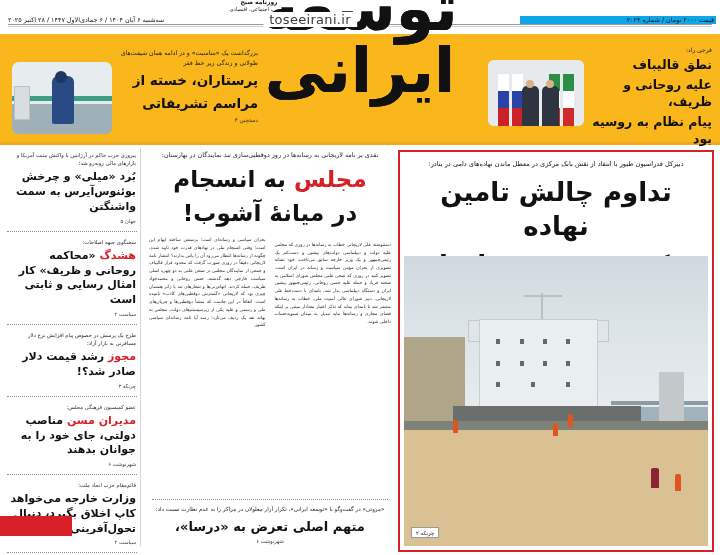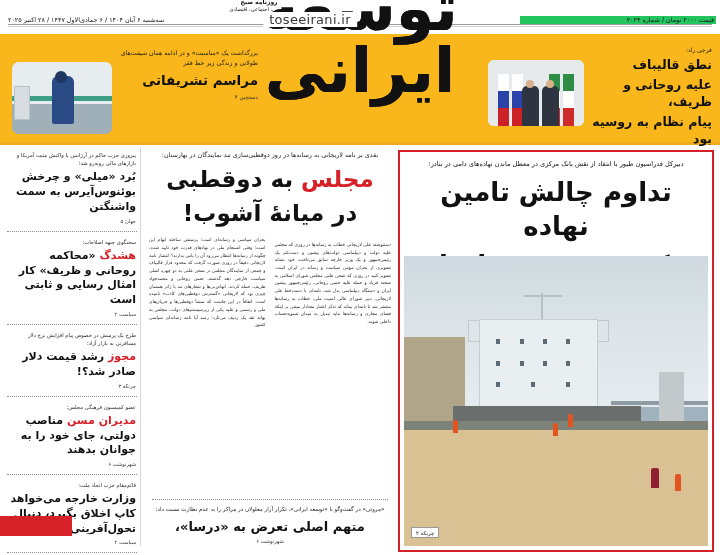--- a/index.html
+++ b/index.html
@@ -17,21 +17,21 @@
   .topbar .rule{position:absolute;top:24px;left:8px;width:704px;height:1px;background:#9a9a9a;}
   .topbar .rule2{position:absolute;top:26px;left:8px;width:704px;height:1px;background:#cfcfcf;}
   .date-left{
     position:absolute;top:16px;left:6px;width:250px;
     font-size:6.4px;color:#111;text-align:left;direction:rtl;
     letter-spacing:.1px;background:#fff;padding-left:2px;padding-right:4px;
   }
   .price-right{
     position:absolute;top:16px;right:4px;width:190px;
     font-size:6.4px;color:#111;text-align:right;direction:rtl;
-    background:#22c55e;padding-right:2px;padding-left:4px;
+    background:#0ea5e9;padding-right:2px;padding-left:4px;
   }
   .site-url{
     position:absolute;top:12px;left:50%;transform:translateX(-50%) translateX(-50px);
     font-size:13px;color:#3a3a3a;letter-spacing:.3px;
     font-family:"DejaVu Sans","Liberation Sans",sans-serif;
     background:#fff;padding:0 6px;direction:ltr;z-index:6;
   }
 
   
   .banner{
@@ -217,20 +217,21 @@
         <div class="wallA"></div>
           <div class="wallB"></div>
           <div class="rail"></div>
         <div class="cab"></div>
           <div class="body"></div>
           <div class="hd"></div>
       </div>
     </div>
     <div class="tx">
       <div class="kicker">بزرگداشت یک «مناسبت» و در ادامه همان شیفت‌های طولانی و زندگی زیر خط فقر</div>
+      <div class="head">پرستاران، خسته از</div>
       <div class="head">مراسم تشریفاتی</div>
       <div class="sec">دستچین ۴</div>
     </div>
   </div>
 
   <div class="teaser-right">
     <div class="photo">
       <div class="flagscene">
         <div class="fl ru" style="left:10px;"></div>
         <div class="fl ru" style="left:24px;"></div>
@@ -290,21 +291,21 @@
       </div>
       <div class="dotrule"></div>
 
       <div class="sb-redbox"></div>
     </div>
 
     <div class="vrule"></div>
 
     <div class="center">
       <div class="c-kicker">نقدی بر نامه لاریجانی به رسانه‌ها در روز دوقطبی‌سازی تند نمایندگان در بهارستان:</div>
-      <div class="c-head"><span class="hl">مجلس</span> <span>به دوقطبی</span></div>
+      <div class="c-head"><span class="hl">مجلس</span> <span>به انسجام</span></div>
       <div class="c-head">در میانهٔ آشوب!</div>
       <div class="c-body">
         <p>دستنوشته علی لاریجانی خطاب به رسانه‌ها در روزی که مجلس علیه دولت و دیپلماسی دولت‌های پیشین و دست‌کم یک رئیس‌جمهور و یک وزیر خارجه سابق می‌تاخت، خود نشانه تصویری از بحران مؤمن سیاست و رسانه در ایران است. تصویر کنید در روزی که صحن علنی مجلس شورای اسلامی به صحنه فریاد و حمله علیه حسن روحانی، رئیس‌جمهور پیشین ایران و دستگاه دیپلماسی بدل شد، نامه‌ای با دست‌خط علی لاریجانی، دبیر شورای عالی امنیت ملی، خطاب به رسانه‌ها منتشر شد تا نامه‌ای بماند که تذکر اعتبار معنادار میتنی بر اینکه فضای مجازی و رسانه‌ها نباید تبدیل به میدان تسویه‌حساب داخلی شوند.</p>
         <p>بحران سیاسی و رسانه‌ای است؛ پرستش ساخته ابهام این است؛ وقتی انسجام ملی در نهادهای قدرت خود تایید شده، چگونه از رسانه‌ها انتظار می‌رود آن را پاس بدارند؟ انتشار نامه لاریجانی دقیقاً در روزی صورت گرفت که محدود فرار قالیباف و جمعی از نمایندگان مجلس در صحن علنی به دو چهره اصلی سیاست خارجی دهه گذشته، حسن روحانی و محمدجواد ظریف، حمله کردند. اتهام‌زنی‌ها و شعارهای تند با ژانر همسان چیزی بود که لاریجانی «گسترش دوقطبی‌های کاذب» نامیده است. اتفاقاً در این جاست که منشأ دوقطبی‌ها و جریان‌های ملی و رسمی و علیه یکی از زیرسیستم‌های دولت، مجلس به بهانه نقد یک ردیف می‌تازد؛ رسد آیا نامه رسانه‌ای سیاسی کشور.</p>
       </div>
 
       <div class="c-bottom">
         <div class="dotrule"></div>
         <div class="k">«مروتی» در گفت‌وگو با «توسعه ایرانی»، تکرار آزار معلولان در مراکز را به عدم نظارت نسبت داد:</div>
         <div class="h">متهم اصلی تعرض به «درسا»،</div>

